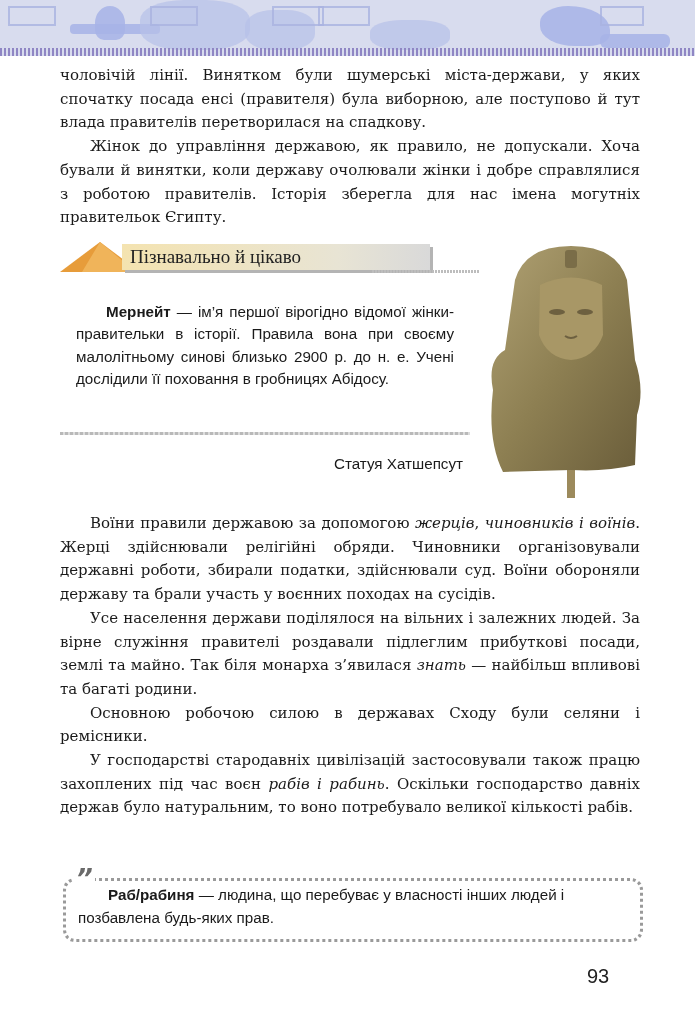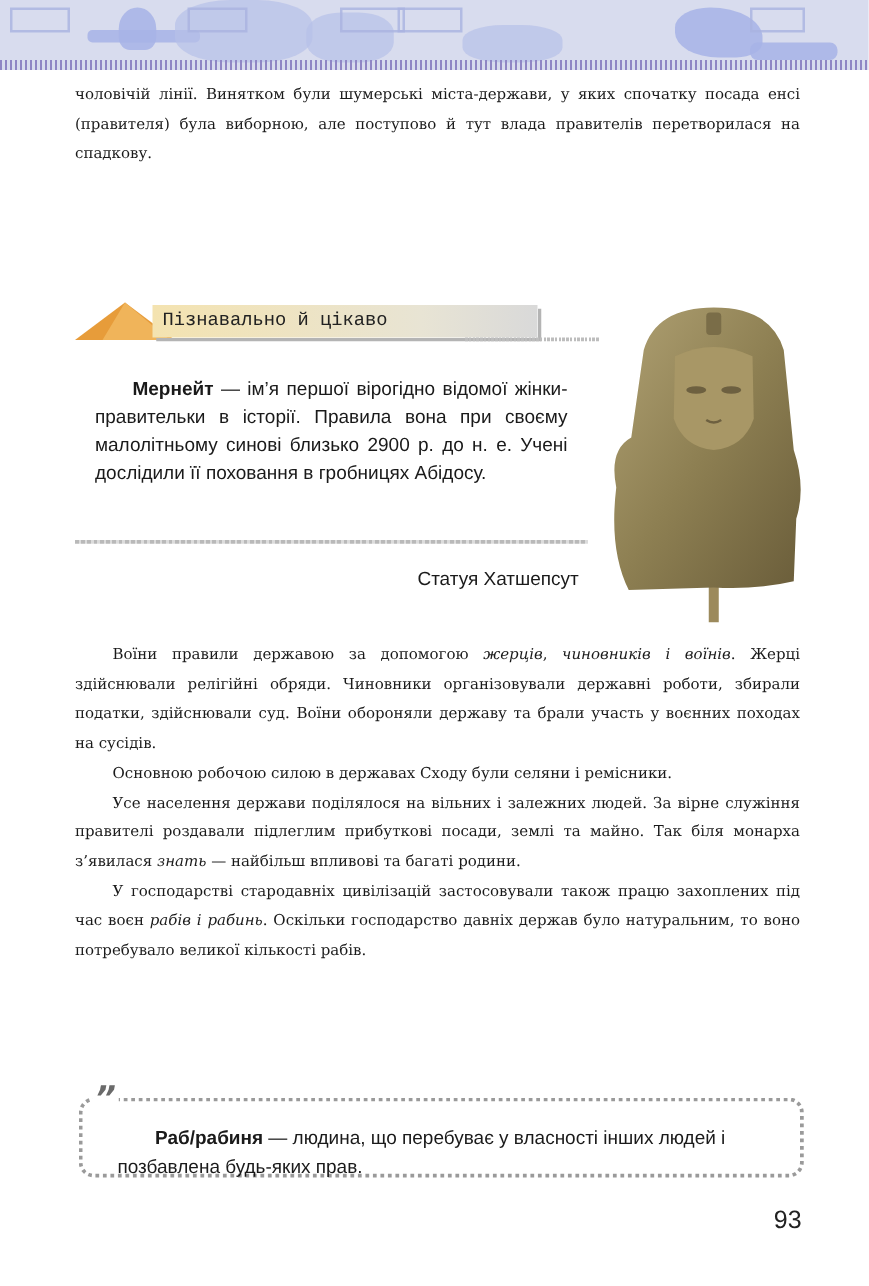--- a/index.html
+++ b/index.html
@@ -3,39 +3,39 @@
 <meta charset="utf-8">
 <style>
   html, body { margin:0; padding:0; background:#fff; }
   body { width:695px; height:1029px; position:relative; overflow:hidden; font-family:"DejaVu Serif", serif; color:#1a1a1a; }
   .header-band { position:absolute; left:0; top:0; width:695px; height:56px; background:#d8dcee; overflow:hidden; }
   .header-band .pattern { position:absolute; top:6px; height:16px; border:2px solid #a9b3e0; opacity:.8; }
   .header-band .blob { position:absolute; background:#b7c0e8; border-radius:40%; opacity:.7; }
   .header-band .stripe { position:absolute; left:0; top:48px; width:695px; height:8px;
      background: repeating-linear-gradient(90deg, #8f86c4 0 2px, transparent 2px 4px); }
   .header-band .figure { position:absolute; background:#a7b3e6; opacity:.85; }
-  .body-text { position:absolute; left:60px; width:580px; font-size:12px; line-height:23.7px; text-align:justify; }
+  .body-text { position:absolute; left:60px; width:580px; font-size:15px; line-height:23.7px; text-align:justify; }
   .body-text p { margin:0; text-indent:0; }
   .body-text p.indent { text-indent:30px; }
   .info-header { position:absolute; left:60px; top:240px; width:420px; height:34px; }
   .pyramid { position:absolute; left:0; top:2px; width:0; height:0; border-left:40px solid transparent; border-right:40px solid transparent; border-bottom:30px solid #e79c3a; }
   .pyramid2 { position:absolute; left:22px; top:2px; width:0; height:0; border-left:18px solid transparent; border-right:36px solid transparent; border-bottom:30px solid #f0b45a; }
   .info-title-box { position:absolute; left:62px; top:4px; width:308px; height:26px; background:linear-gradient(90deg,#f4e3b0,#e8e4d4 70%,#d9d9d9); box-shadow:3px 3px 0 #b4b4b4; }
-  .info-title { position:absolute; left:70px; top:4px; font-family:Liberation Mono, monospace; font-size:15px; line-height:26px; color:#222; }
+  .info-title { position:absolute; left:70px; top:4px; font-family:Liberation Serif, serif; font-size:19px; line-height:26px; color:#222; }
   .info-rule-top { position:absolute; left:372px; top:270px; width:108px; height:3px; background:repeating-linear-gradient(90deg,#bdbdbd 0 2px,transparent 2px 3px); }
   .info-text { position:absolute; left:60px; top:285px; width:410px; font-family:"Liberation Sans", sans-serif; font-size:15.2px; line-height:22.3px; text-align:justify; }
   .info-text p { margin:16px; text-indent:30px; }
   .info-rule { position:absolute; left:60px; top:432px; width:410px; height:3px; background:repeating-linear-gradient(90deg,#b9b9b9 0 3px,#dcdcdc 3px 5px); }
   .caption { position:absolute; right:232px; top:452px; text-align:left; font-family:"Liberation Sans", sans-serif; font-size:15.2px; line-height:23px; }
   .statue { position:absolute; left:485px; top:240px; width:186px; height:258px; }
   .note-box { position:absolute; left:63px; top:878px; width:574px; height:58px; border:3px dotted #9a9a9a; border-radius:12px; }
   .note-quote { position:absolute; left:74px; top:866px; font-family:"DejaVu Sans", sans-serif; font-weight:bold; font-style:italic; font-size:26px; color:#6a6a6a; background:#fff; padding:0 2px; line-height:26px; }
   .note-text { position:absolute; left:78px; top:884px; width:550px; font-family:"Liberation Sans", sans-serif; font-size:15.2px; line-height:22.5px; }
-  .note-text p { margin:16px; text-indent:30px; }
-  .page-number { position:absolute; left:619px; top:965px; font-family:"Liberation Sans", sans-serif; font-size:20px; color:#222; }
+  .note-text p { margin:0; text-indent:30px; }
+  .page-number { position:absolute; left:587px; top:965px; font-family:"Liberation Sans", sans-serif; font-size:20px; color:#222; }
   b { font-weight:bold; }
 </style>
 </head>
 <body>
 
 <div class="header-band">
   <div class="pattern" style="left:8px;width:44px;"></div>
   <div class="figure" style="left:95px;top:6px;width:30px;height:34px;border-radius:50% 50% 30% 30%;"></div>
   <div class="figure" style="left:70px;top:24px;width:90px;height:10px;border-radius:4px;"></div>
   <div class="blob" style="left:140px;top:0;width:110px;height:50px;"></div>
@@ -45,20 +45,21 @@
   <div class="pattern" style="left:318px;width:48px;"></div>
   <div class="blob" style="left:370px;top:20px;width:80px;height:30px;"></div>
   <div class="figure" style="left:540px;top:6px;width:70px;height:40px;border-radius:40% 60% 30% 50%;"></div>
   <div class="figure" style="left:600px;top:34px;width:70px;height:14px;border-radius:6px;"></div>
   <div class="pattern" style="left:600px;width:40px;"></div>
   <div class="stripe"></div>
 </div>
 
 <div class="body-text" style="top:64px;">
   <p>чоловічій лінії. Винятком були шумерські міста-держави, у яких спочатку посада енсі (правителя) була виборною, але поступово й тут влада правителів перетворилася на спадкову.</p>
+  <p class="indent">Жінок до управління державою, як правило, не допускали. Хоча бували й винятки, коли державу очолювали жінки і добре справлялися з роботою правителів. Історія зберегла для нас імена могутніх правительок Єгипту.</p>
 </div>
 
 <div class="info-header">
   <div class="pyramid"></div>
   <div class="pyramid2"></div>
   <div class="info-title-box"></div>
   <div class="info-title">Пізнавально й цікаво</div>
 </div>
 <div class="info-rule-top"></div>
 
@@ -83,22 +84,22 @@
   <path d="M30 40 Q40 6 86 6 Q132 6 142 40 L150 120 Q160 150 152 175 L150 225 Q120 232 86 230 L18 232 Q2 200 8 150 Q2 120 20 110 Z" fill="url(#stone)"></path>
   <path d="M55 45 Q86 30 117 45 L118 95 Q110 118 86 120 Q62 118 54 95 Z" fill="#a89766"></path>
   <ellipse cx="72" cy="72" rx="8" ry="3" fill="#6d6040"></ellipse>
   <ellipse cx="100" cy="72" rx="8" ry="3" fill="#6d6040"></ellipse>
   <path d="M80 96 Q86 100 92 96" stroke="#6d6040" stroke-width="2" fill="none"></path>
   <rect x="80" y="10" width="12" height="18" rx="3" fill="#7a6d48"></rect>
 </svg>
 
 <div class="body-text" style="top:512px;">
   <p class="indent"><span>Воїни правили державою за допомогою </span><i>жерців</i><span>, </span><i>чиновників і воїнів</i><span>. Жерці здійснювали релігійні обряди. Чиновники організовували державні роботи, збирали податки, здійснювали суд. Воїни обороняли державу та брали участь у воєнних походах на сусідів.</span></p>
+  <p class="indent"><span>Усе населення держави поділялося на вільних і залежних людей. За вірне служіння правителі роздавали підлеглим прибуткові посади, землі та майно. Так біля монарха з’явилася </span><i>знать</i><span> — найбільш впливові та багаті родини.</span></p>
   <p class="indent">Основною робочою силою в державах Сходу були селяни і ремісники.</p>
-  <p class="indent"><span>Усе населення держави поділялося на вільних і залежних людей. За вірне служіння правителі роздавали підлеглим прибуткові посади, землі та майно. Так біля монарха з’явилася </span><i>знать</i><span> — найбільш впливові та багаті родини.</span></p>
   <p class="indent"><span>У господарстві стародавніх цивілізацій застосовували також працю захоплених під час воєн </span><i>рабів і рабинь</i><span>. Оскільки господарство давніх держав було натуральним, то воно потребувало великої кількості рабів.</span></p>
 </div>
 
 <div class="note-box"></div>
 <div class="note-quote">”</div>
 <div class="note-text">
   <p><b>Раб/рабиня</b><span> — людина, що перебуває у власності інших людей і позбавлена будь-яких прав.</span></p>
 </div>
 
 <div class="page-number">93</div>

